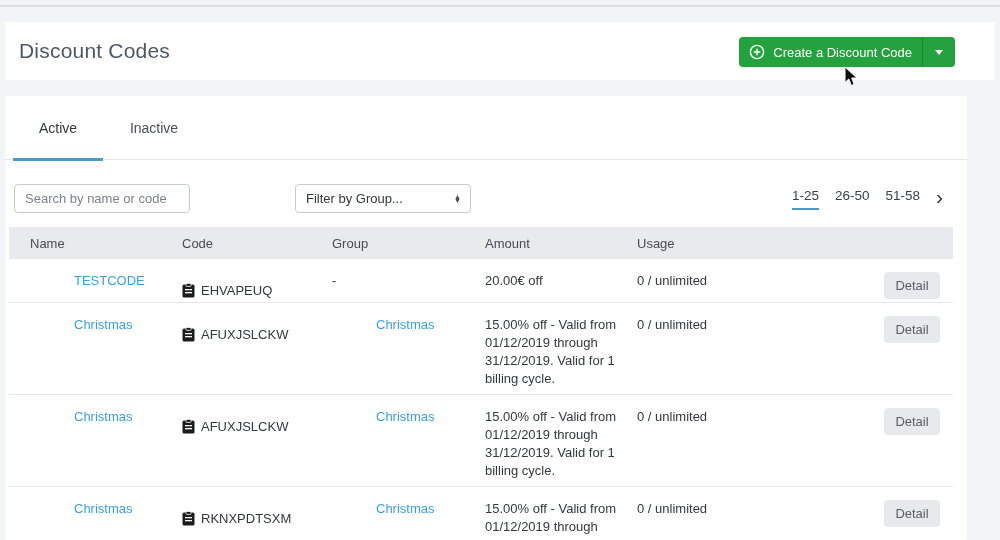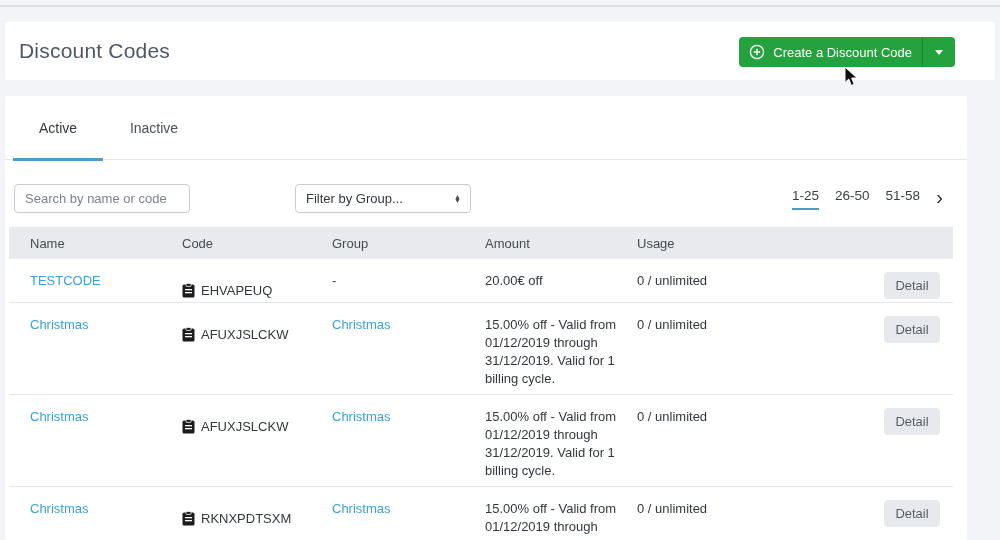--- a/index.html
+++ b/index.html
@@ -71,21 +71,21 @@
   .page-next { font-size:21px; color:#2e3338; line-height:14px; margin-top:-3px; cursor:pointer; }
 
   
   .table { position:absolute; left:4px; top:131px; width:944px; }
   .thead { position:relative; height:32px; background:#e8eaee; }
   .th { position:absolute; top:9px; font-size:13px; color:#464c52; }
   .row { position:relative; border-bottom:1px solid #e4e6e9; }
   .row-s { height:44px; }
   .row-l { height:92px; }
   .cell { position:absolute; top:14px; font-size:13px; color:#32383e; }
-  .cell-link { color:#38a0dc; cursor:pointer; }
+  .cell-link { color:#38a0dc; cursor:pointer;margin-left:44px; }
   .c-name { left:21px; }
   .c-code { left:173px; display:flex; align-items:center; gap:6px; top:24px; }
   .c-group { left:323px; }
   .c-amount { left:476px; width:132px; white-space:pre-line; line-height:18px; top:13px; }
   .c-usage { left:628px; }
   .detail-btn {
     position:absolute; left:875px; top:13px; width:56px; height:27px;
     background:#e7e9ed; border:none; border-radius:4px;
     font-size:13px; font-family:"Liberation Sans", sans-serif; color:#565e66; cursor:pointer;text-align:center;
   }

